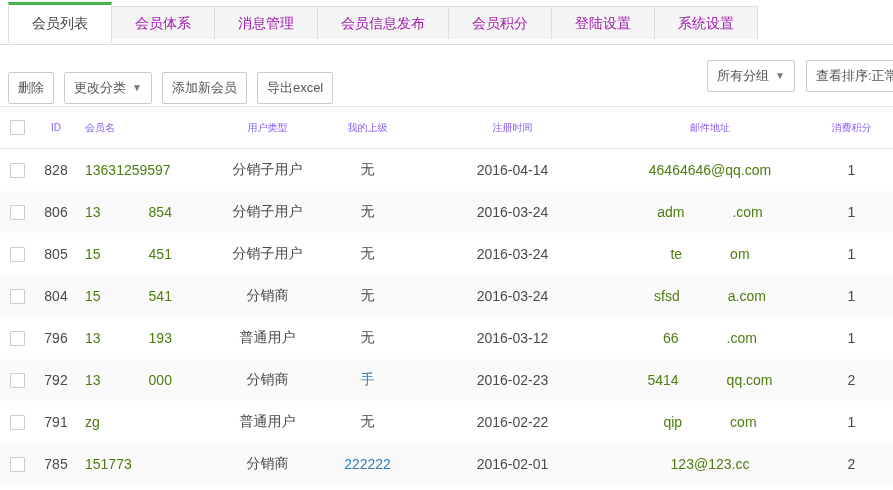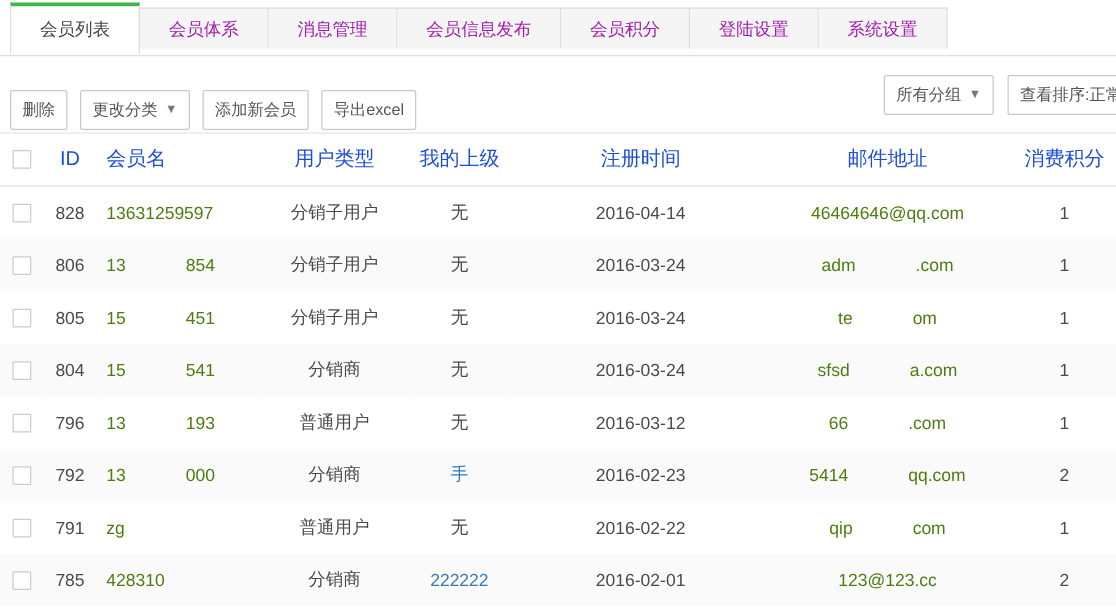--- a/index.html
+++ b/index.html
@@ -33,21 +33,21 @@
     display:inline-flex;align-items:center;gap:6px;
     background:#fff;border:1px solid #c9c9c9;border-radius:2px;
     font-size:13px;color:#555;padding:0 9px;height:32px;box-sizing:border-box;
     cursor:pointer;white-space:nowrap;
     font-family:"Liberation Sans","DejaVu Sans",sans-serif;
   }
   .caret{font-size:10px;color:#777;line-height:1;}
   
   table{border-collapse:collapse;table-layout:fixed;width:903px;font-size:14px;color:#4a4a4a;}
   thead tr{height:42px;border-top:1px solid #e7e7e7;border-bottom:1px solid #e7e7e7;}
-  th{font-weight:normal;font-size:16px;color:#1d4ed8;}
+  th{font-weight:normal;font-size:10px;color:#8b5cf6;}
   tbody tr{height:42px;}
   tbody tr:nth-child(even){background:#fafafa;}
   td,th{overflow:hidden;white-space:nowrap;}
   .a-c{text-align:center;}
   .a-l{text-align:left;padding-left:7px;}
   .cb{
     display:inline-block;width:13px;height:13px;border:1px solid #ccc;
     background:#fff;border-radius:1px;vertical-align:middle;cursor:pointer;
   }
   .faded{color:#4d7c0f;filter:blur(0.4px);}
@@ -203,21 +203,21 @@
     <td class="a-c">普通用户</td>
     <td class="a-c">无</td>
     <td class="a-c">2016-02-22</td>
     <td class="a-c"><span class="faded">qip</span><span class="gap"></span><span class="faded">com</span></td>
     <td class="a-c">1</td>
   </tr>
 
   <tr>
     <td class="a-c"><span class="cb"></span></td>
     <td class="a-c">785</td>
-    <td class="a-l"><span class="faded">428310</span></td>
+    <td class="a-l"><span class="faded">151773</span></td>
     <td class="a-c">分销商</td>
     <td class="a-c"><span class="link">222222</span></td>
     <td class="a-c">2016-02-01</td>
     <td class="a-c"><span class="faded">123@123.cc</span></td>
     <td class="a-c">2</td>
   </tr>
 </tbody>
   </table>
 </div>
 

